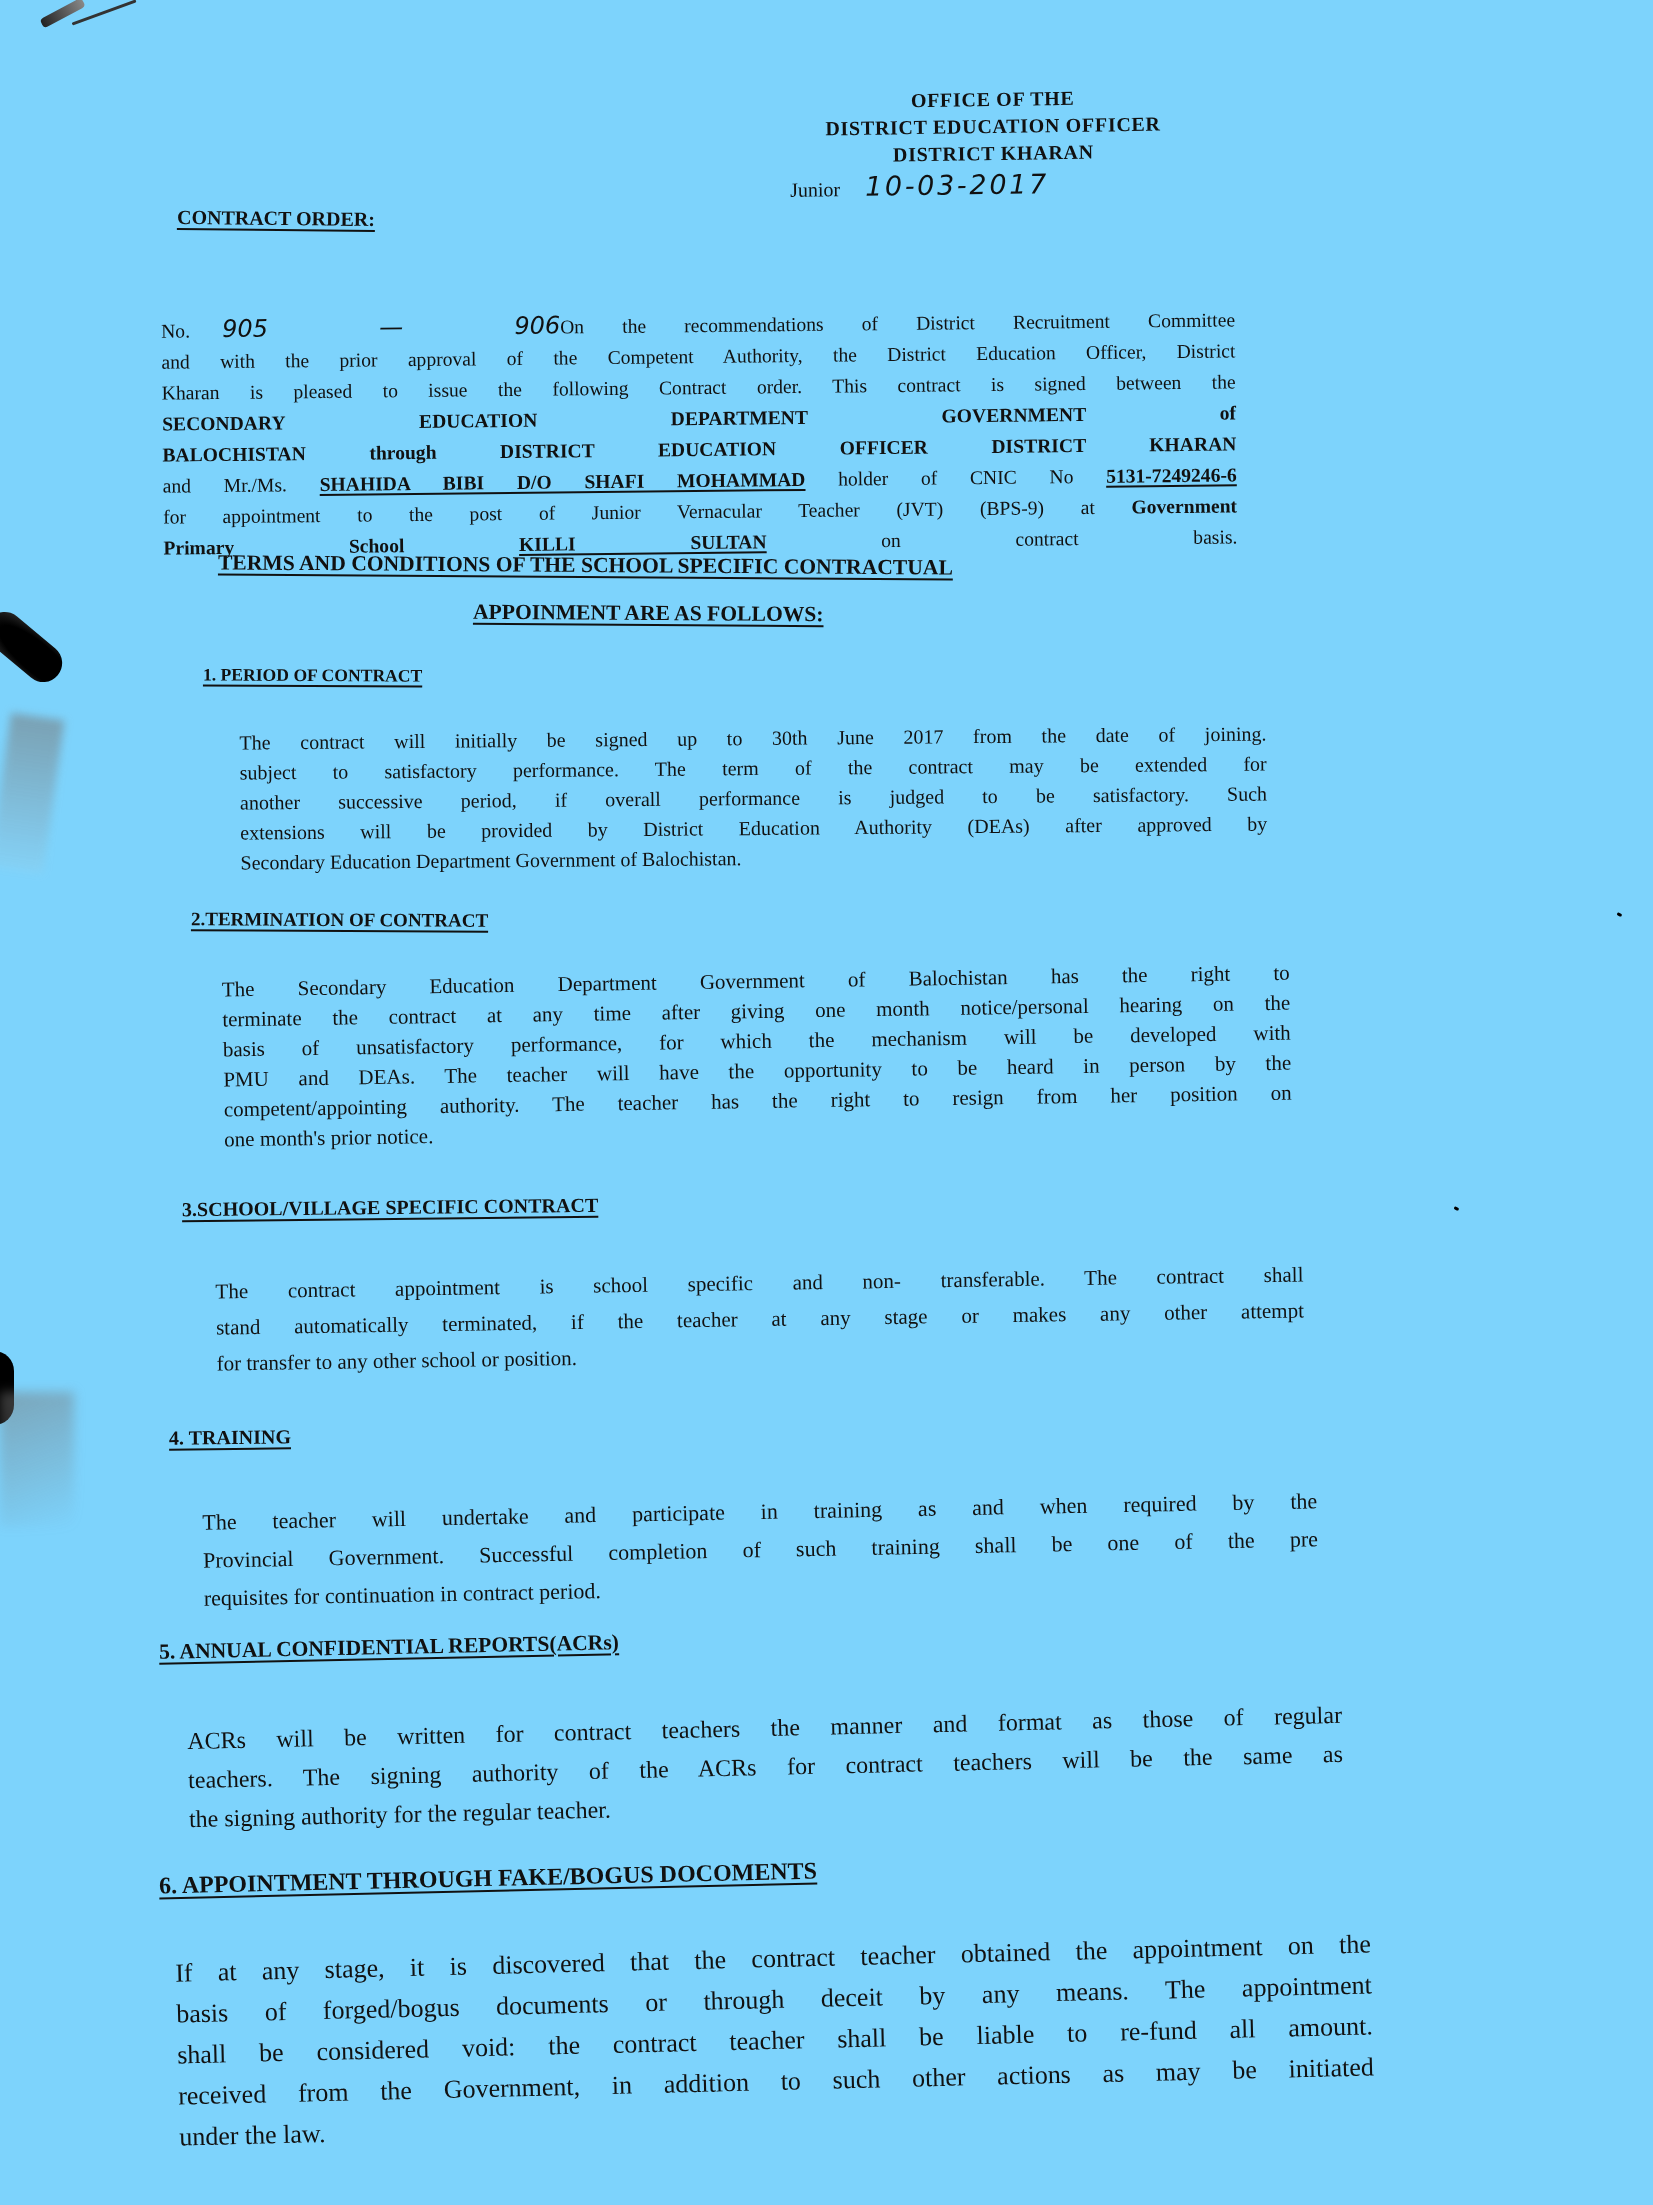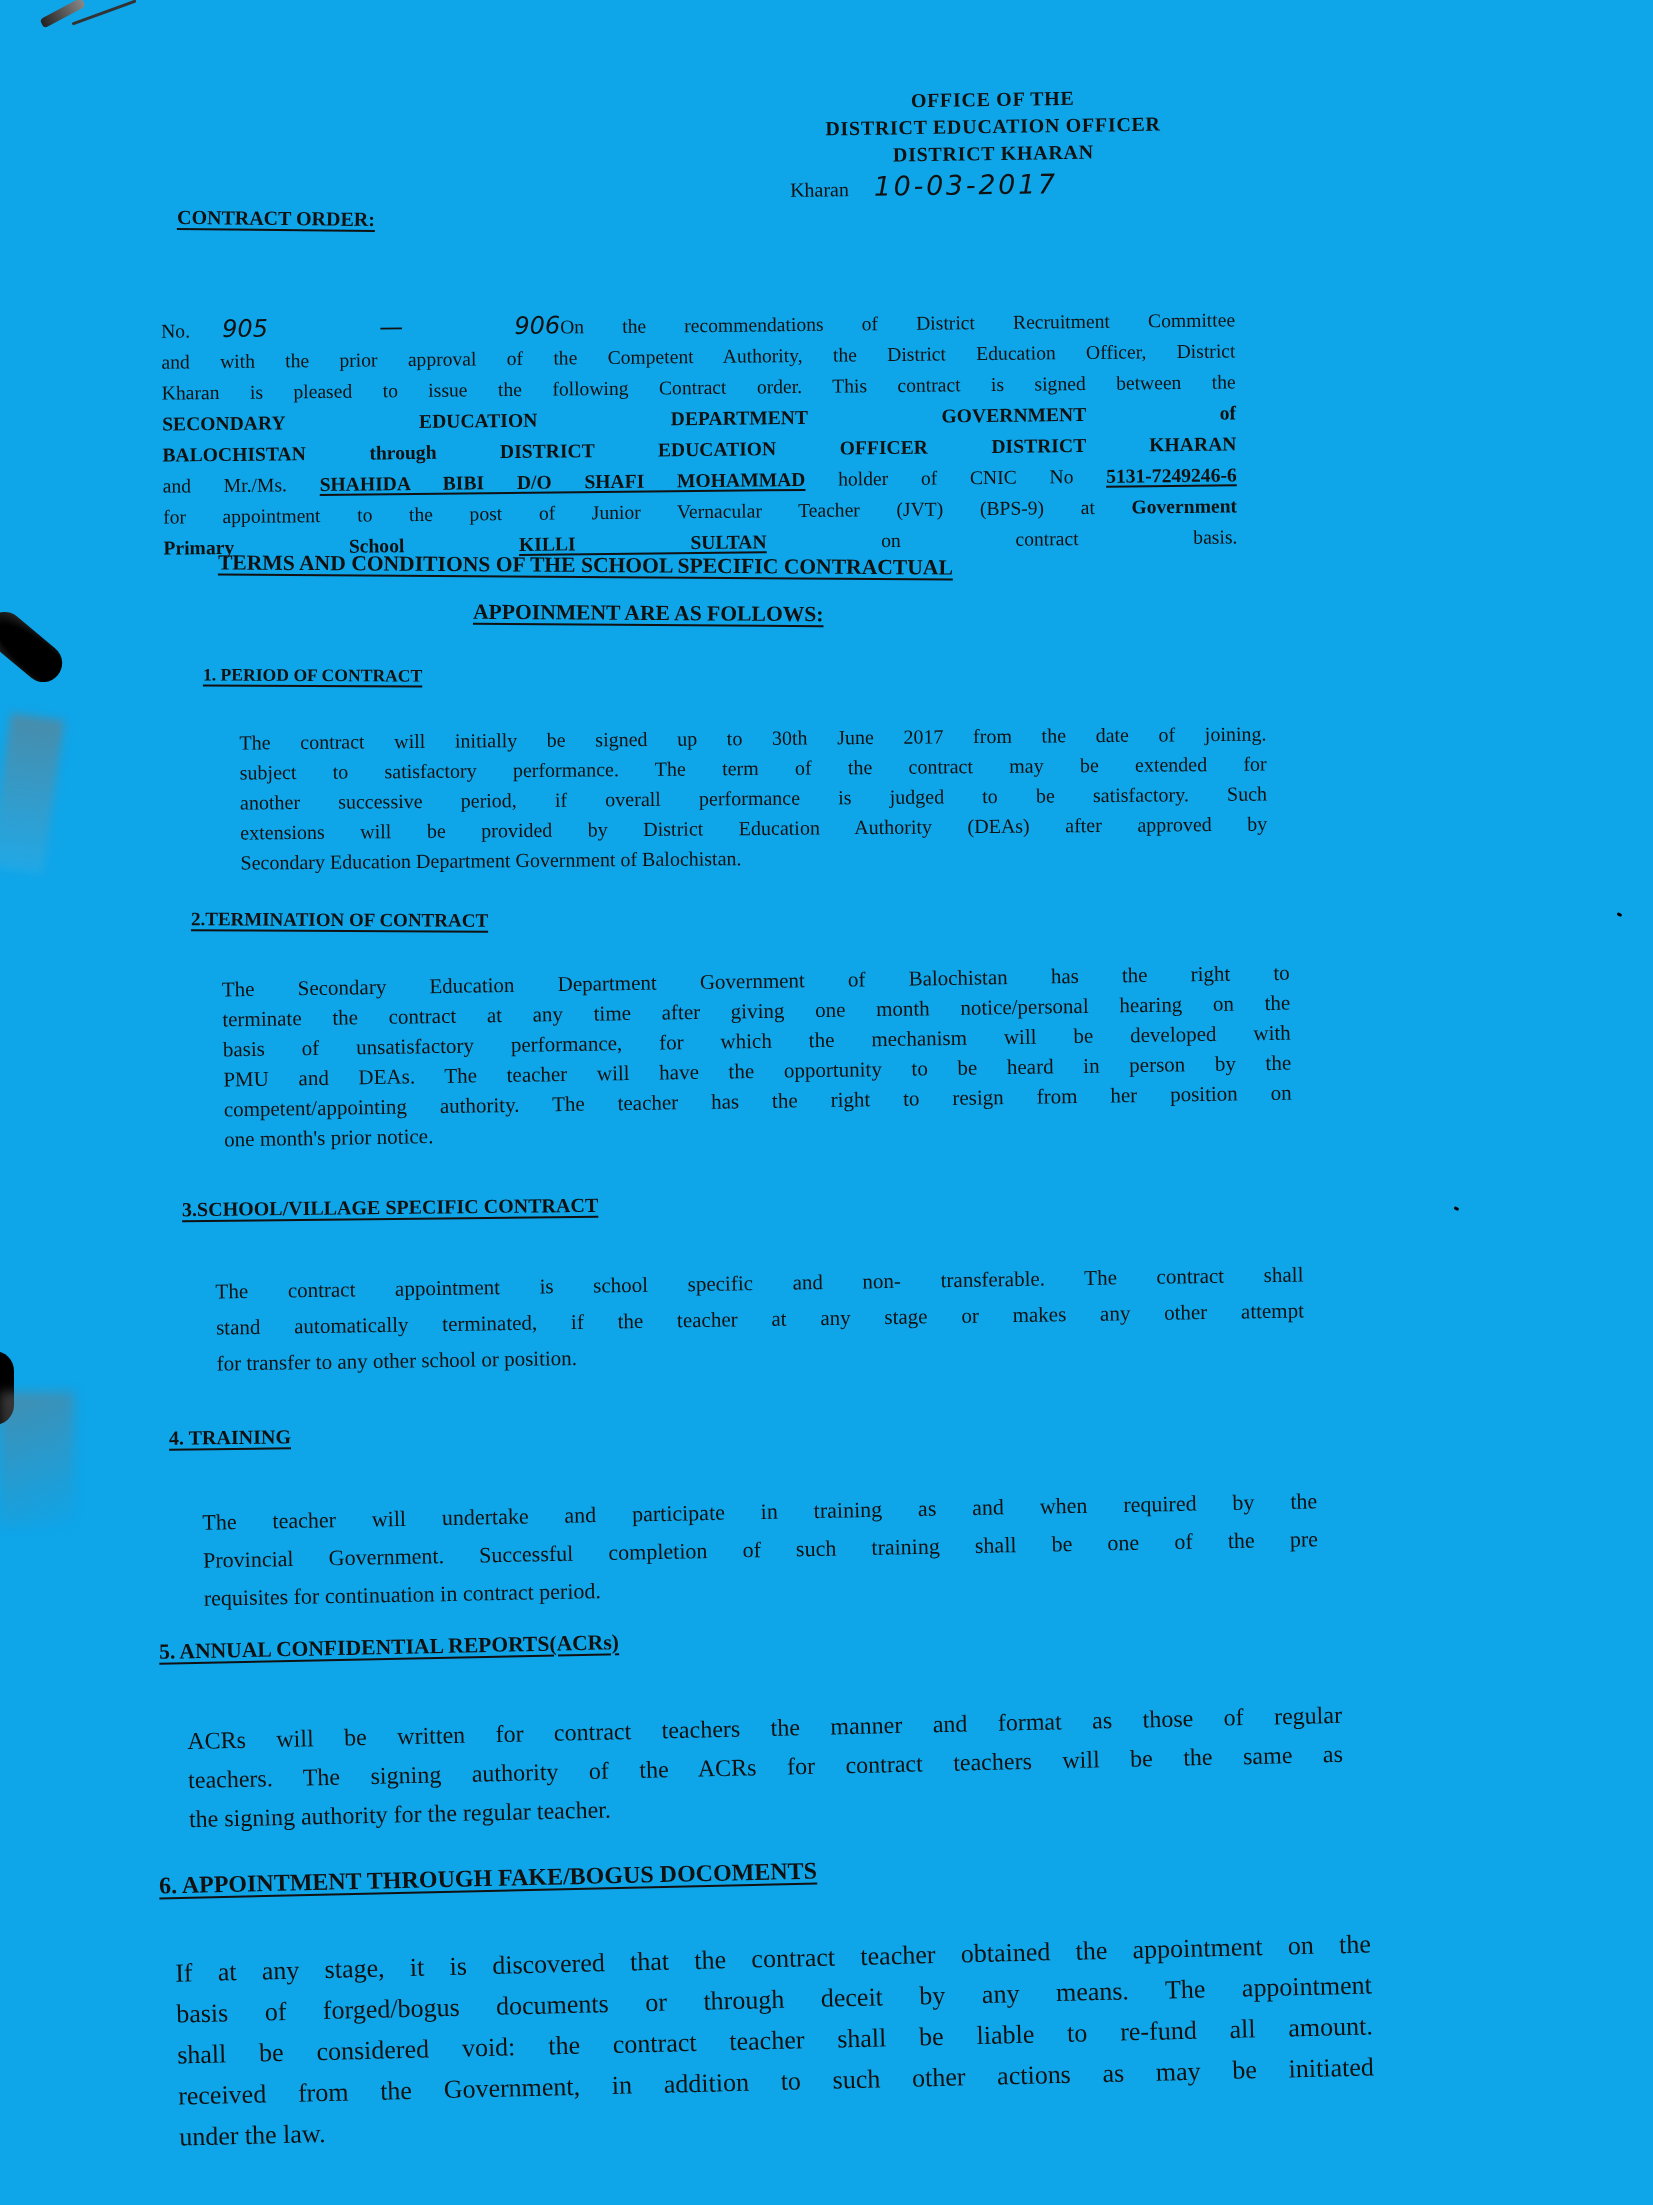--- a/index.html
+++ b/index.html
@@ -13,21 +13,21 @@
       position: relative;
       overflow: hidden;
       font-family: "Liberation Serif", "DejaVu Serif", serif;
       color: #111111;
     }
     .page {
       position: absolute;
       left: 0; top: 0;
       width: 1654px;
       height: 2205px;
-      background: #0ea5e9;
+      background: #7dd3fc;
     }
 
     
     .artifact { position: absolute; background: #111; }
     .pen-mark-1 {
       left: 39px; top: 8px; width: 47px; height: 9.5px;
       transform: rotate(-28deg);
       background: linear-gradient(90deg, #222, #888);
       border-radius: 4px;
     }
@@ -173,21 +173,21 @@
   <div class="artifact binder-smudge-2"></div>
   <div class="speck" style="left:1617px; top:913px;"></div>
   <div class="speck" style="left:1454px; top:1207px;"></div>
 
   <div class="header">
     <span class="line">OFFICE OF THE</span>
     <span class="line">DISTRICT EDUCATION OFFICER</span>
     <span class="line">DISTRICT KHARAN</span>
   </div>
   <div class="dated-row">
-    <span>Kharan</span>
+    <span>Junior</span>
     <span class="hand">10-03-2017</span>
   </div>
 
   <div class="heading contract-order-title">CONTRACT ORDER:</div>
 
   <div class="para intro">
     <span class="ln">
       <span class="no-label">No.</span><span class="ref-no">905 — 906</span><span>On the recommendations of District Recruitment Committee</span>
     </span>
     <span class="ln">and with the prior approval of the Competent Authority, the District Education Officer, District</span>

